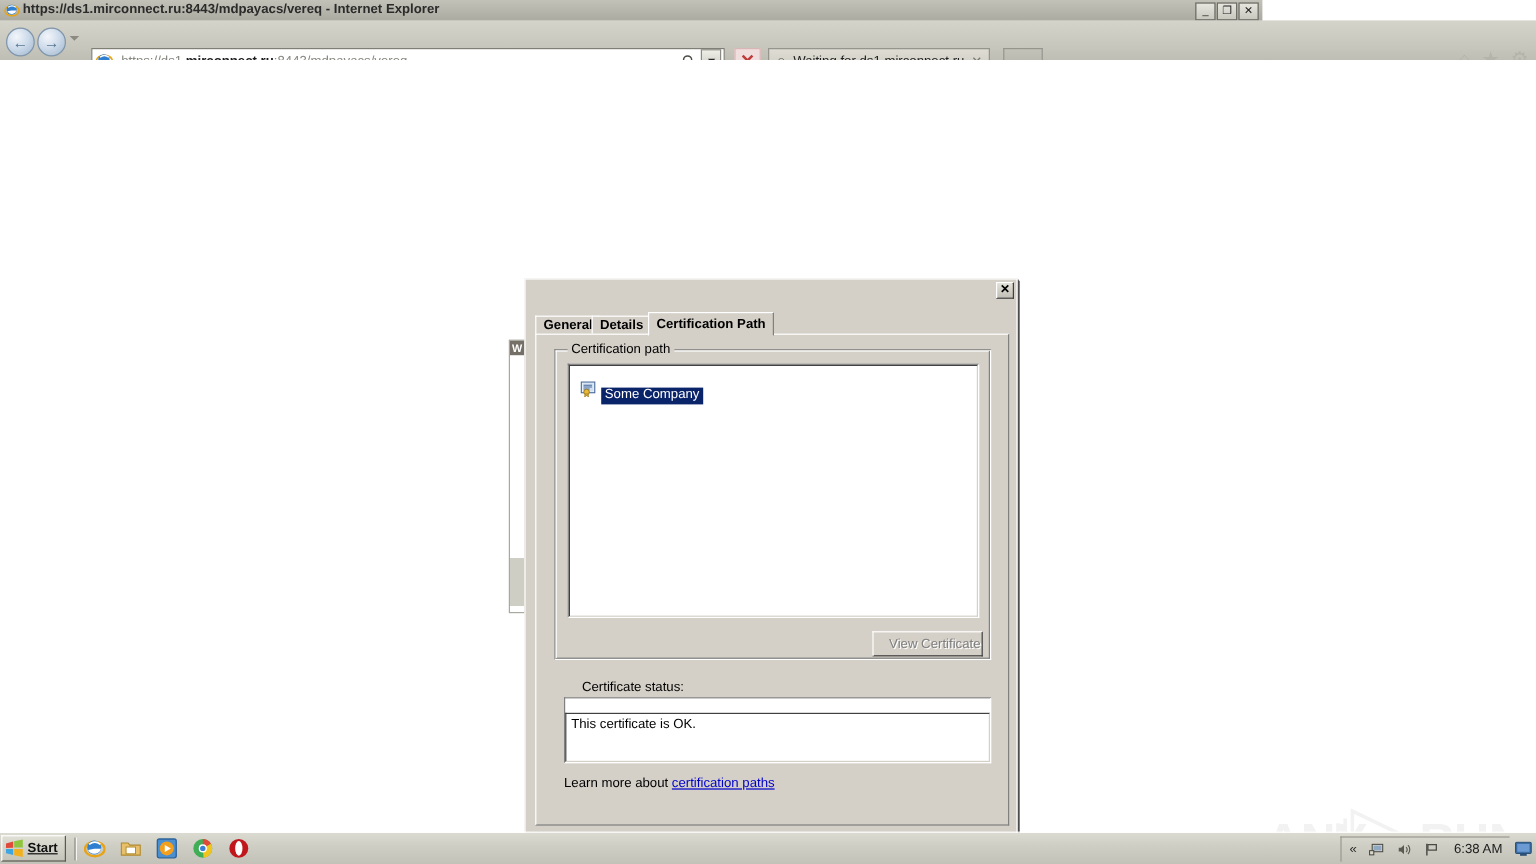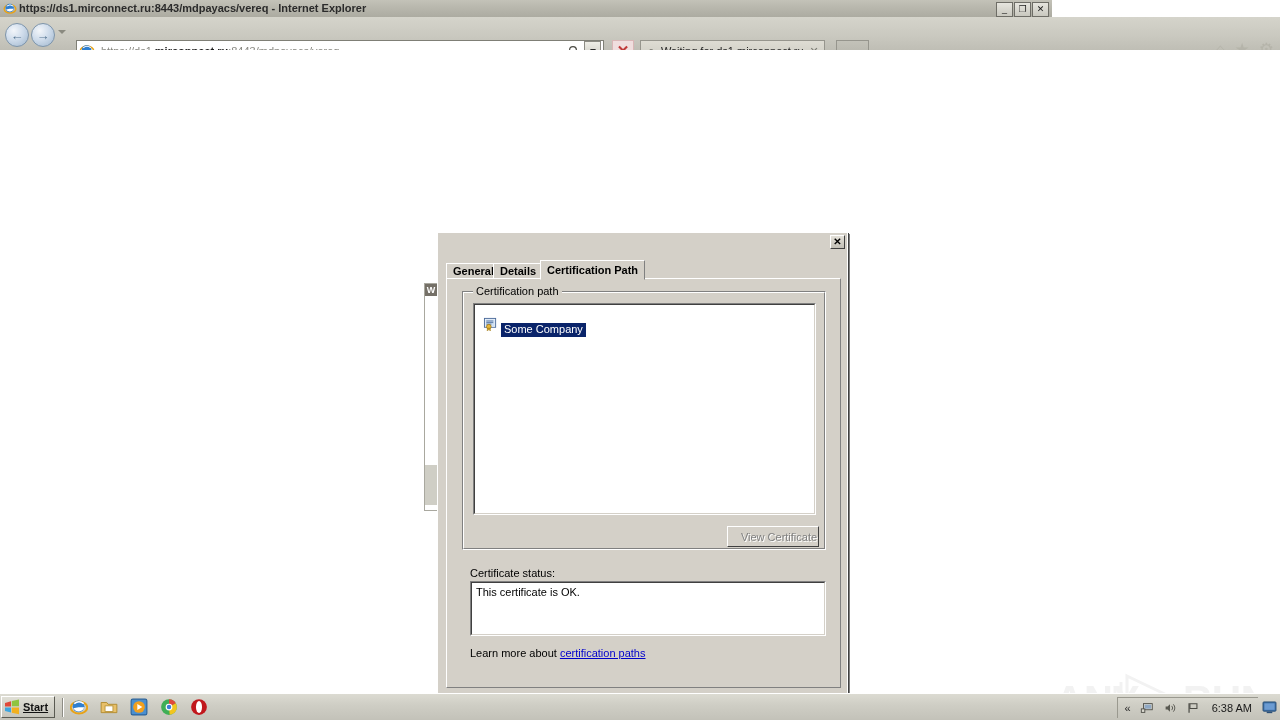--- a/index.html
+++ b/index.html
@@ -204,31 +204,31 @@
   }
   .btn {
     background:#d4d0c8;
     border:1px solid #ffffff; border-right-color:#404040; border-bottom-color:#404040;
     font-size:11px; color:#000; box-sizing:border-box;
     display:flex; align-items:center; justify-content:center;
   }
   .btn.disabled { color:#808080; text-shadow: 1px 1px 0 #ffffff; }
   .btn-viewcert { position:absolute; left:264px; top:234px; width:92px; height:21px;padding-left:12px; }
 
-  .status-label { position:absolute; left:23px; top:288px; font-size:11px; color:#000; }
+  .status-label { position:absolute; left:38px; top:288px; font-size:11px; color:#000; }
   .status-box {
     position:absolute; left:23px; top:302px; width:356px; height:55px;
     background:#ffffff;
     border:1px solid #808080; border-right-color:#ffffff; border-bottom-color:#ffffff;
     box-sizing:border-box;
   }
   .status-box-in {
     position:absolute; inset:0;
     border:1px solid #404040; border-right-color:#d4d0c8; border-bottom-color:#d4d0c8;
-    box-sizing:border-box; padding:3px 4px; font-size:11px; color:#000;
+    box-sizing:border-box; padding:3px 4px; font-size:11px; color:#000;margin-top:12px;
   }
   .learn-line { position:absolute; left:23px; top:368px; font-size:11px; color:#000; }
   .learn-link { color:#0000cc; text-decoration:underline; }
 
   .dlg-sep {
     position:absolute; left:9px; top:467px; width:393px; height:2px;
     border-top:1px solid #808080; border-bottom:1px solid #ffffff;
     box-sizing:border-box;
   }
   .btn-ok {

